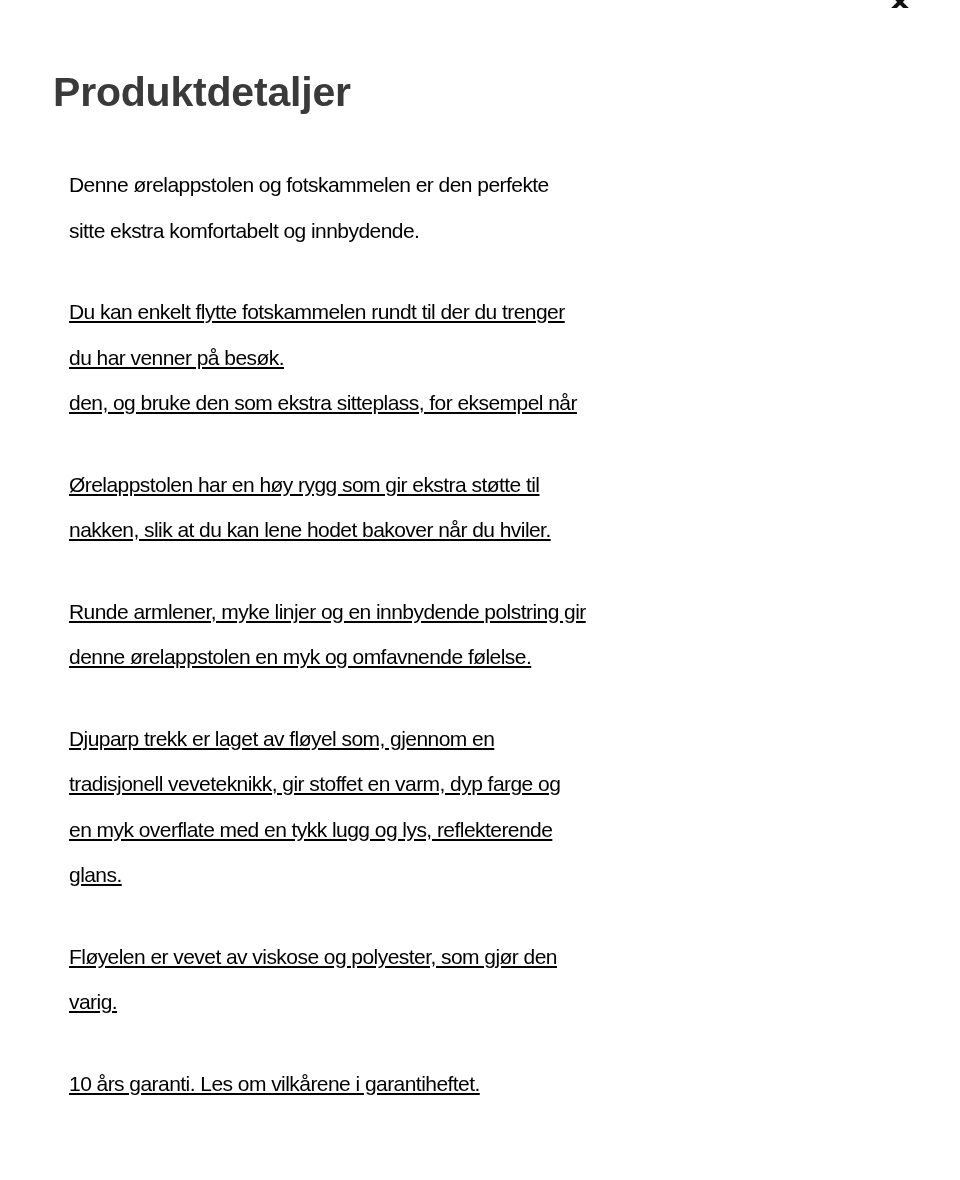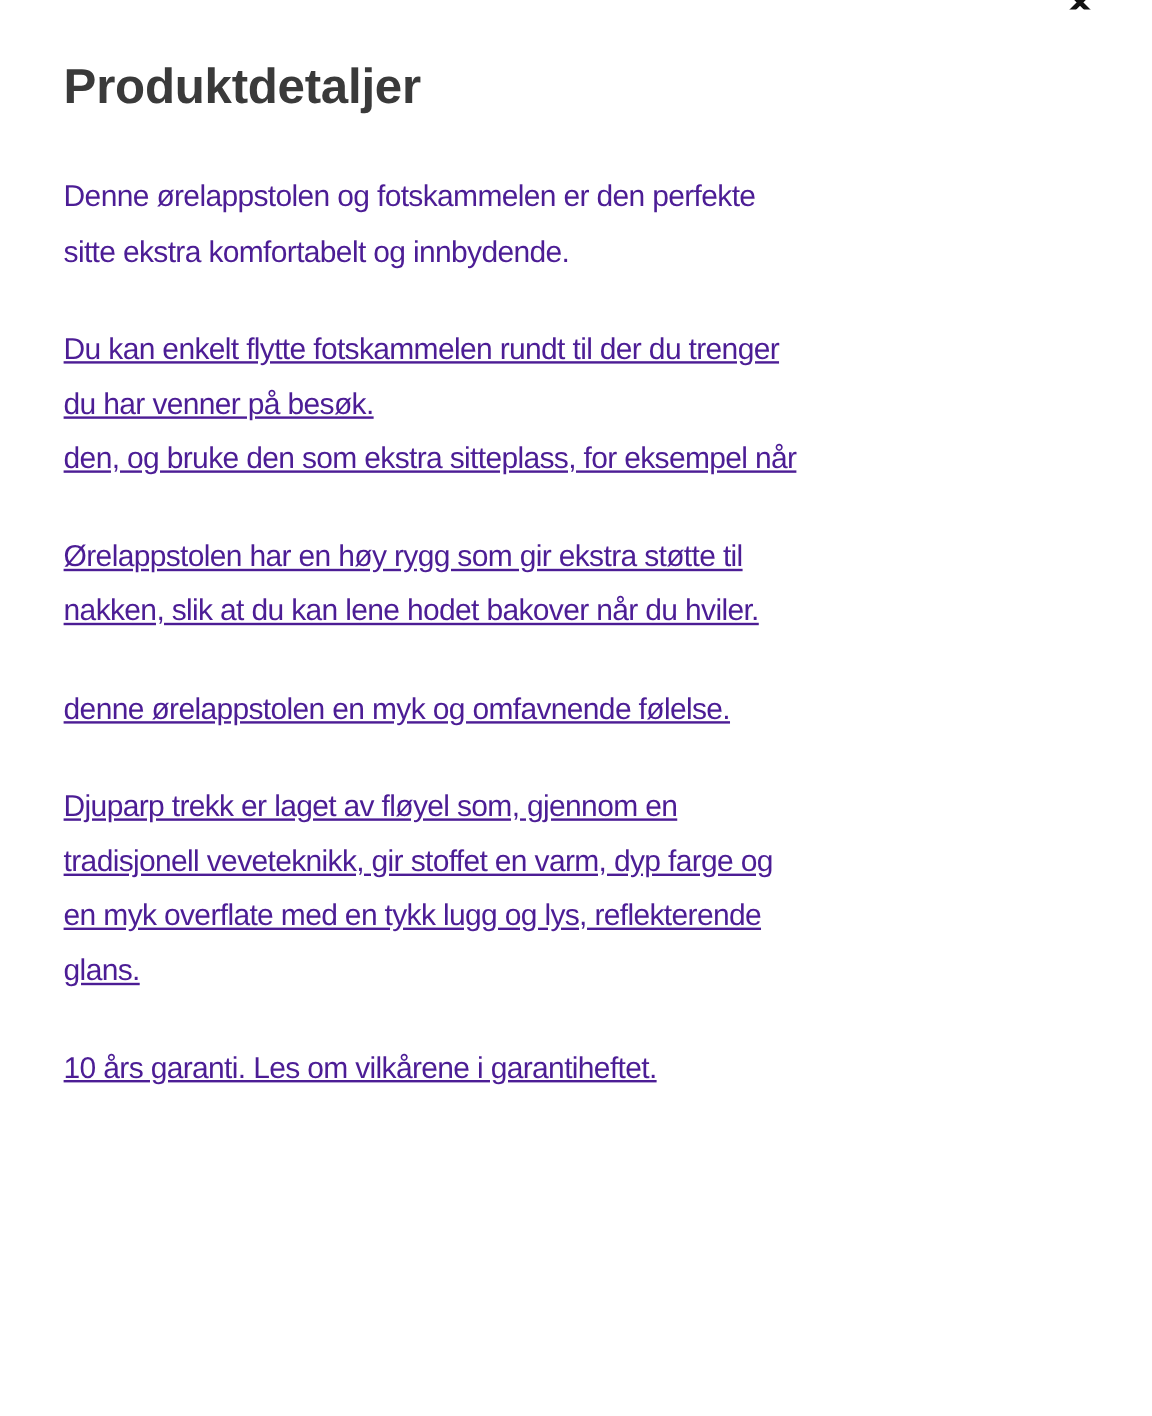--- a/index.html
+++ b/index.html
@@ -21,36 +21,36 @@
       top: -14px;
       width: 44px;
       height: 22px;
       cursor: pointer;
       overflow: hidden;
     }
     .close-btn svg { display: block; }
     .content {
       position: absolute;
       left: 53px;
-      top: 42px;
+      top: 62px;
       width: 880px;
     }
     .title {
       margin: 0;
       font-size: 41px;
       font-weight: bold;
       color: #3a3a3a;
       line-height: 60px;
       letter-spacing: -0.2px;
     }
     .para {
-      margin: 0;
-      font-size: 25px;
+      margin: 16px;
+      font-size: 21px;
       line-height: 45.5px;
-      color: #4c1d95;
+      color: #000000;
       letter-spacing: -0.55px;
       white-space: nowrap;
     }
     .para .line { display: block; }
     .p0 { margin-top: 40px; }
     .gap { margin-top: 36px; text-decoration: underline; }
   </style>
 </head>
 <body>
 
@@ -74,27 +74,32 @@
     <span class="line">du har venner på besøk.</span>
     <span class="line">den, og bruke den som ekstra sitteplass, for eksempel når</span>
   </p>
 
   <p class="para gap">
     <span class="line">Ørelappstolen har en høy rygg som gir ekstra støtte til</span>
     <span class="line">nakken, slik at du kan lene hodet bakover når du hviler.</span>
   </p>
 
   <p class="para gap">
+    <span class="line">Runde armlener, myke linjer og en innbydende polstring gir</span>
     <span class="line">denne ørelappstolen en myk og omfavnende følelse.</span>
   </p>
 
   <p class="para gap">
     <span class="line">Djuparp trekk er laget av fløyel som, gjennom en</span>
     <span class="line">tradisjonell veveteknikk, gir stoffet en varm, dyp farge og</span>
     <span class="line">en myk overflate med en tykk lugg og lys, reflekterende</span>
     <span class="line">glans.</span>
   </p>
 
+  <p class="para gap">
+    <span class="line">Fløyelen er vevet av viskose og polyester, som gjør den</span>
+    <span class="line">varig.</span>
+  </p>
 
   <p class="para gap">
     <span class="line">10 års garanti. Les om vilkårene i garantiheftet.</span>
   </p>
 </div>
 
 </body></html>

